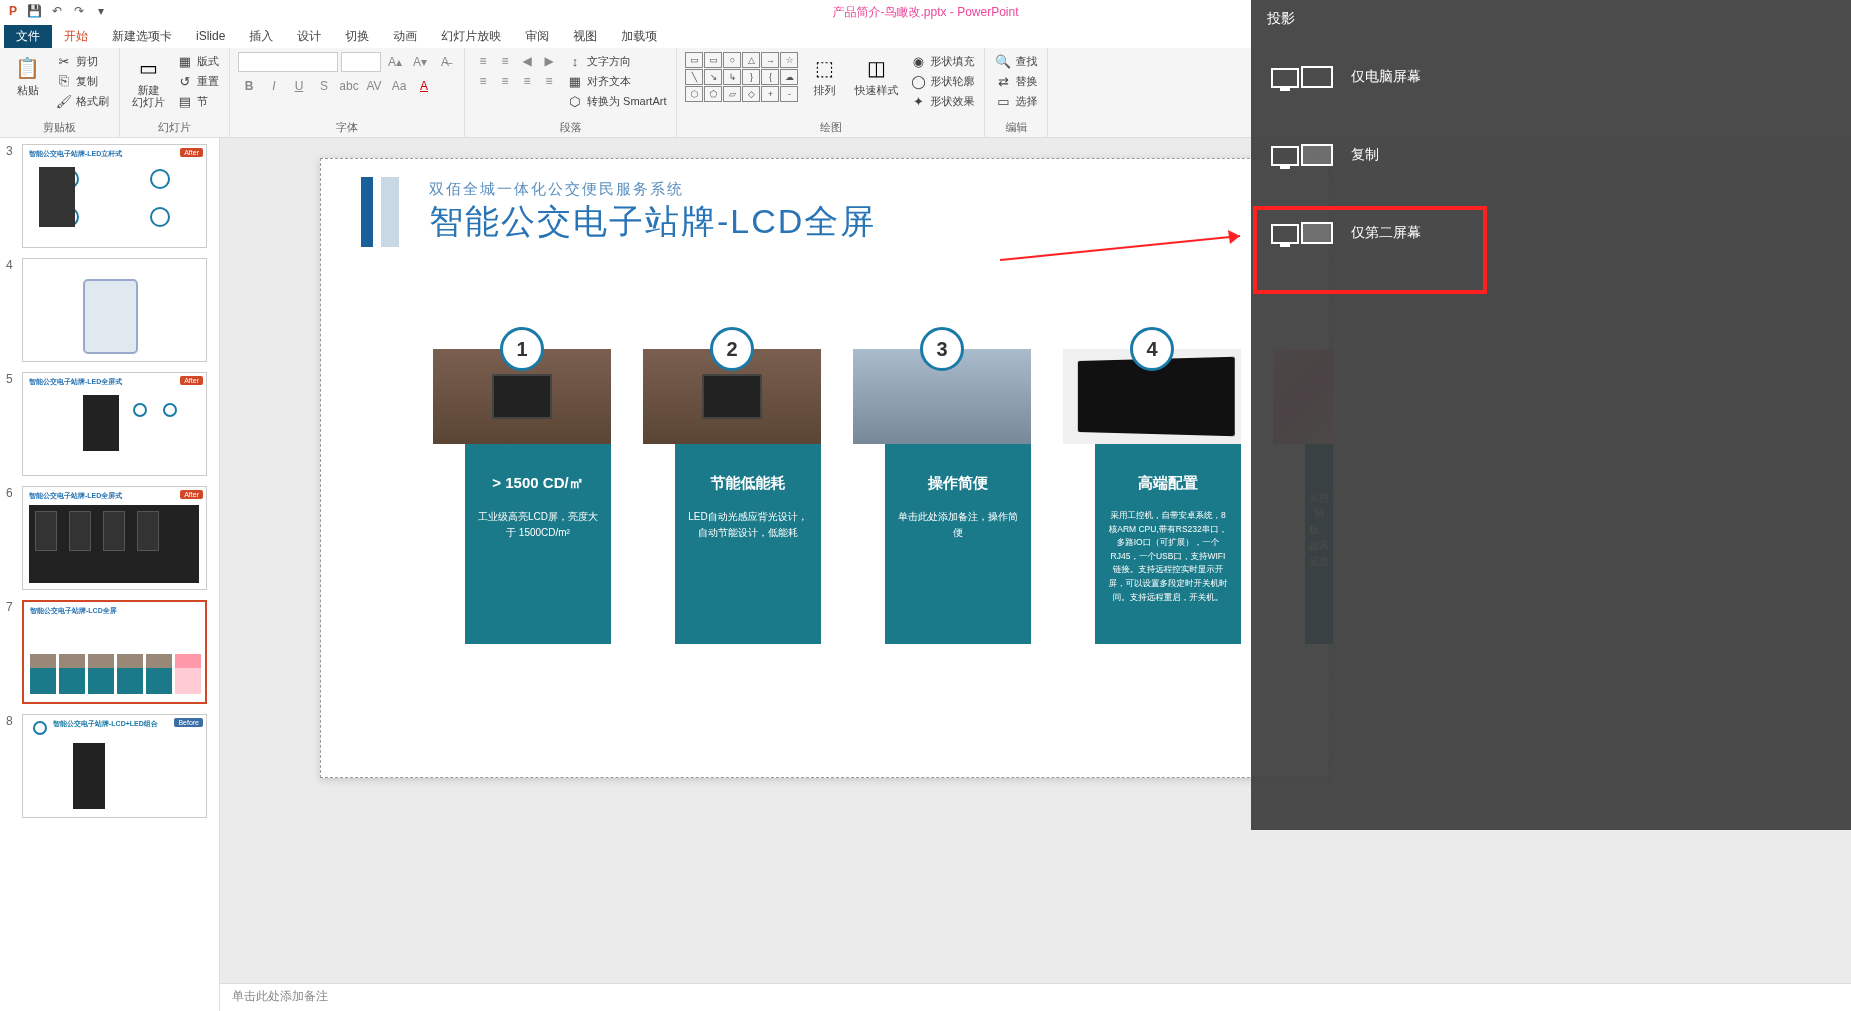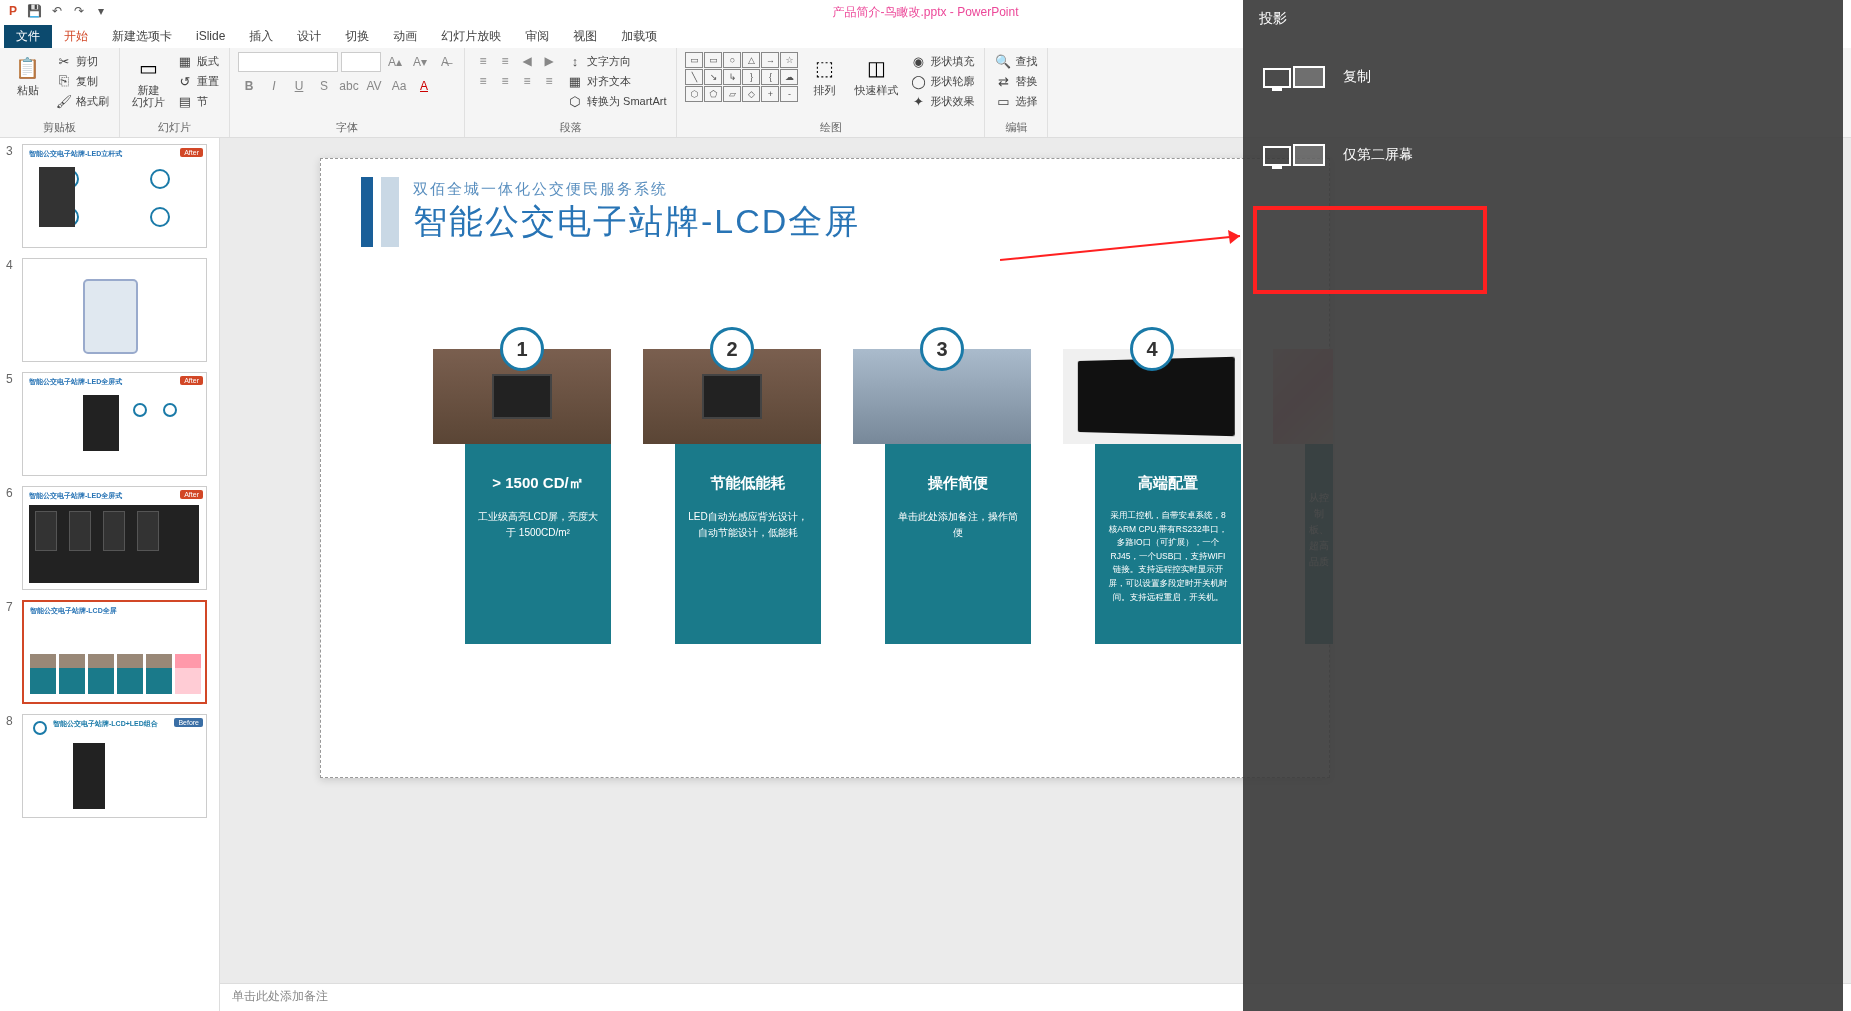--- a/index.html
+++ b/index.html
@@ -48,38 +48,38 @@
 .thumb-before { position: absolute; top: 3px; right: 3px; background: #3a6ea5; color: #fff; font-size: 7px; padding: 1px 4px; border-radius: 2px; }
 
 .slide-area { flex: 1; background: #ebebeb; position: relative; display: flex; flex-direction: column; }
 .slide-canvas { flex: 1; padding: 20px 40px; display: flex; align-items: flex-start; justify-content: flex-start; position: relative; }
 .slide { width: 1010px; height: 620px; background: #fff; box-shadow: 0 2px 8px rgba(0,0,0,0.15); position: relative; border: 1px dashed #999; margin-left: 60px; }
 
 
 .slide-header { position: absolute; top: 18px; left: 40px; display: flex; align-items: center; gap: 8px; }
 .slide-header .bar1 { width: 12px; height: 70px; background: #1a5f99; }
 .slide-header .bar2 { width: 18px; height: 70px; background: #c9d8e5; }
-.slide-header .titles { margin-left: 6px; }
+.slide-header .titles { margin-left: 22px; }
 .slide-subtitle { font-size: 15px; color: #5a8fbf; letter-spacing: 2px; }
 .slide-title { font-size: 34px; color: #2874b5; letter-spacing: 2px; font-weight: 400; }
 
 .cards-row { position: absolute; top: 190px; left: 112px; display: flex; gap: 32px; }
 .card { width: 178px; display: flex; flex-direction: column; position: relative; }
 .card .num-circle { position: absolute; top: -22px; left: 50%; transform: translateX(-50%); width: 44px; height: 44px; border-radius: 50%; background: #fff; border: 3px solid #1a7aa8; display: flex; align-items: center; justify-content: center; font-size: 20px; font-weight: bold; color: #333; z-index: 2; }
 .card .card-img { height: 95px; background: #8a7a6a; position: relative; overflow: hidden; }
 .card .card-body { height: 200px; background: #1a7a8a; color: #fff; padding: 30px 12px 12px; text-align: center; margin-left: 32px; }
 .card .card-title { font-size: 15px; font-weight: bold; margin-bottom: 16px; }
 .card .card-desc { font-size: 10px; line-height: 1.6; }
 .card.partial { width: 60px; overflow: hidden; }
 .card.partial .card-body { padding: 30px 4px; }
 
 .notes-area { height: 28px; background: #fff; border-top: 1px solid #ddd; padding: 4px 12px; font-size: 12px; color: #888; }
 
 
-.projection-panel { position: absolute; top: 0; right: 8px; width: 600px; height: 1011px; background: rgba(60,60,60,0.92); color: #fff; z-index: 100; }
+.projection-panel { position: absolute; top: 0; right: 0; width: 600px; height: 830px; background: rgba(60,60,60,0.92); color: #fff; z-index: 100; }
 .projection-panel .panel-title { padding: 10px 16px; font-size: 14px; }
 .projection-panel .proj-option { display: flex; align-items: center; gap: 18px; padding: 28px 20px; cursor: pointer; }
 .projection-panel .proj-option.selected { background: #1b6aa8; }
 .projection-panel .proj-option .proj-icon { display: flex; gap: 2px; align-items: flex-end; }
 .projection-panel .proj-option .screen1 { width: 28px; height: 20px; border: 2px solid #fff; position: relative; }
 .projection-panel .proj-option .screen1::after { content: ''; position: absolute; bottom: -5px; left: 50%; transform: translateX(-50%); width: 10px; height: 3px; background: #fff; }
 .projection-panel .proj-option .screen2 { width: 32px; height: 22px; border: 2px solid #fff; background: transparent; }
 .projection-panel .proj-option .screen2.filled { background: rgba(255,255,255,0.2); }
 .projection-panel .proj-option .proj-label { font-size: 14px; }
 .highlight-box { position: absolute; border: 4px solid #ff2020; pointer-events: none; z-index: 200; }
@@ -469,29 +469,36 @@
     <div class="notes-area">单击此处添加备注</div>
   </div>
 
 </div>
 
 <div class="projection-panel">
   <div class="panel-title">投影</div>
   <div class="proj-option">
     <div class="proj-icon">
         <div class="screen1"></div>
-        <div class="screen2 filled"></div>
-      </div>
-    <div class="proj-label">复制</div>
+        <div class="screen2"></div>
+      </div>
+    <div class="proj-label">仅电脑屏幕</div>
   </div>
   <div class="proj-option">
     <div class="proj-icon">
         <div class="screen1"></div>
         <div class="screen2 filled"></div>
       </div>
+    <div class="proj-label">复制</div>
+  </div>
+  <div class="proj-option">
+    <div class="proj-icon">
+        <div class="screen1"></div>
+        <div class="screen2 filled"></div>
+      </div>
     <div class="proj-label">仅第二屏幕</div>
   </div>
 </div>
 
 <div class="highlight-box" style="top:206px; left:1253px; width:234px; height:88px;"></div>
 
 <svg class="arrow-annotation" style="top:230px; left:1000px; width:260px; height:40px;">
   <line x1="0" y1="30" x2="240" y2="6" stroke="#ff2020" stroke-width="2"></line>
   <polygon points="240,6 228,0 230,14" fill="#ff2020"></polygon>
 </svg>

